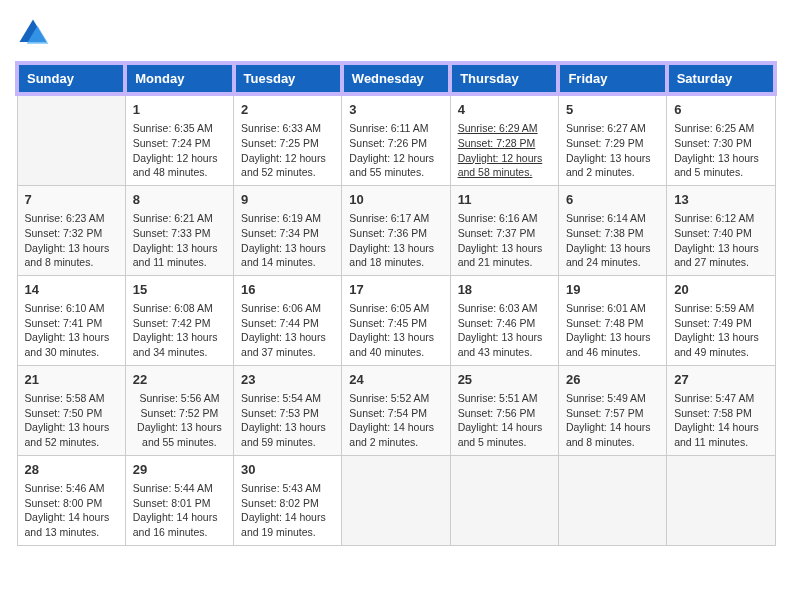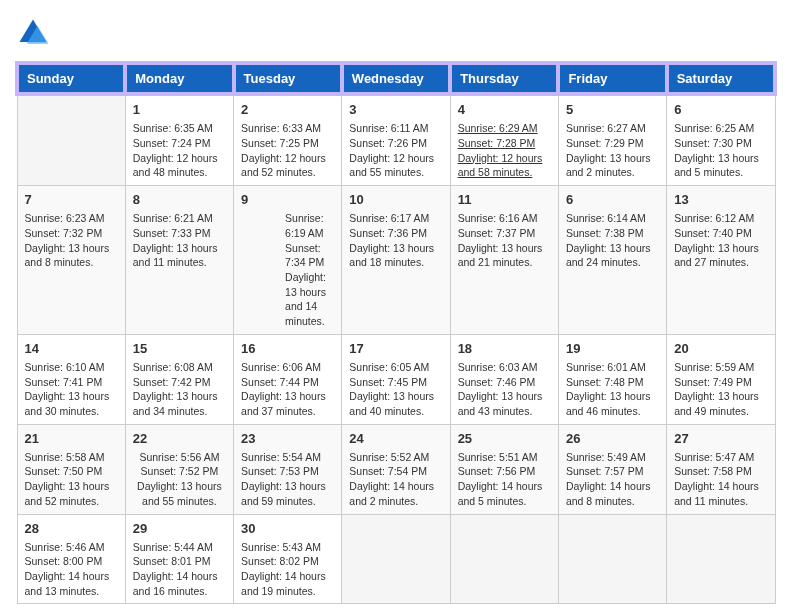--- a/index.html
+++ b/index.html
@@ -176,21 +176,21 @@
         </td>
         <td>
           <span class="day-num">8</span>
           <div class="cell-content" style="white-space: pre-line;">Sunrise: 6:21 AM
 Sunset: 7:33 PM
 Daylight: 13 hours
 and 11 minutes.</div>
         </td>
         <td>
           <span class="day-num">9</span>
-          <div class="cell-content" style="white-space: pre-line; margin-left: 44px;">Sunrise: 6:19 AM
+          <div class="cell-content" style="white-space: pre-line;">Sunrise: 6:19 AM
 Sunset: 7:34 PM
 Daylight: 13 hours
 and 14 minutes.</div>
         </td>
         <td>
           <span class="day-num">10</span>
           <div class="cell-content" style="white-space: pre-line;">Sunrise: 6:17 AM
 Sunset: 7:36 PM
 Daylight: 13 hours
 and 18 minutes.</div>

